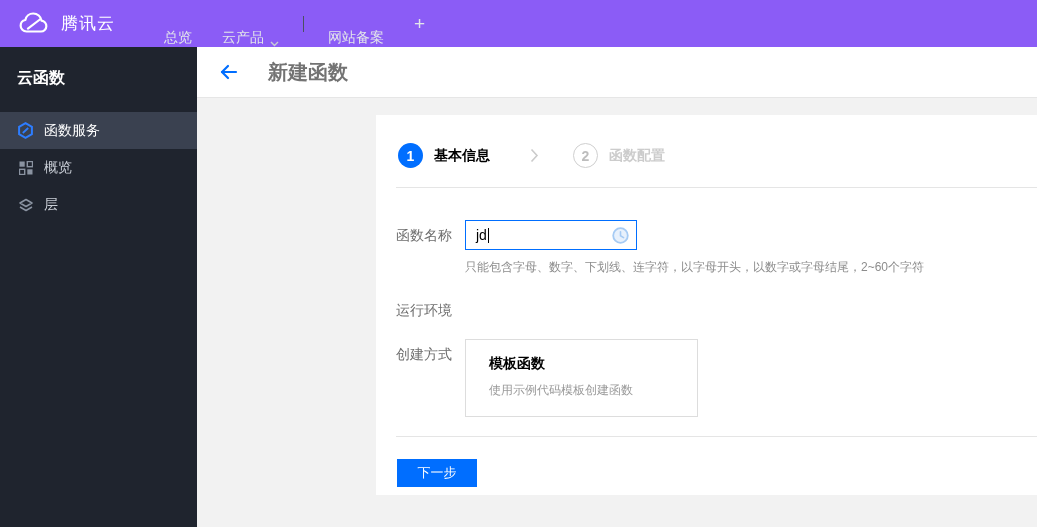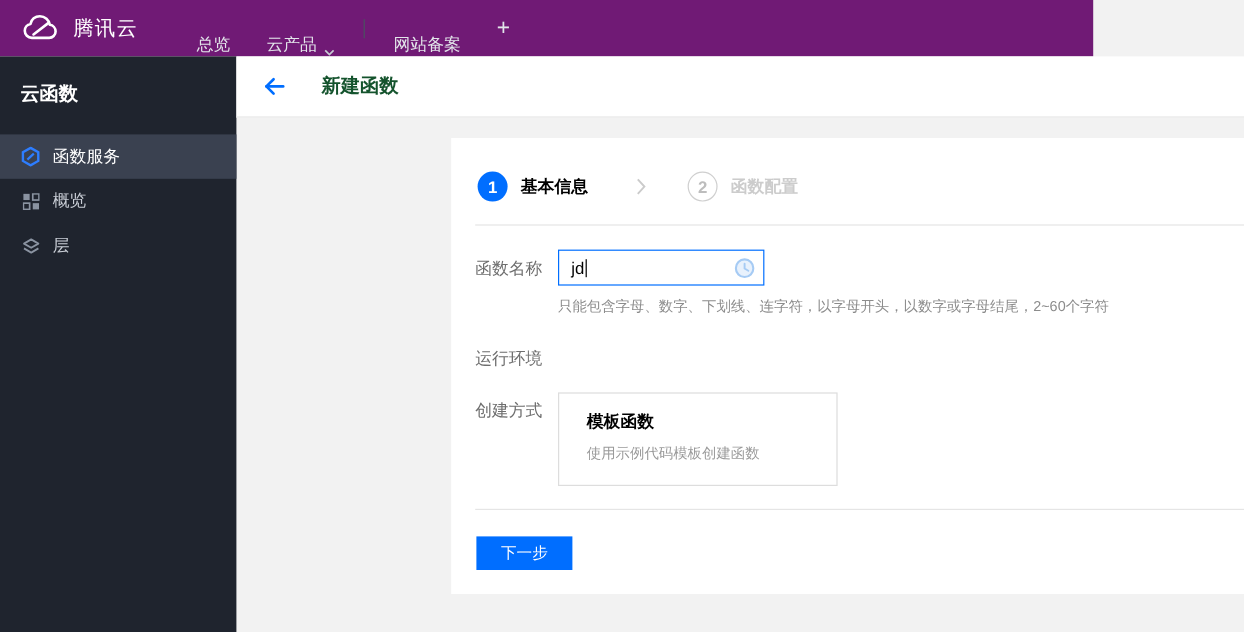--- a/index.html
+++ b/index.html
@@ -1,21 +1,21 @@
 <!DOCTYPE html>
 <html><head>
 <meta charset="utf-8">
 <style>
   * { box-sizing: border-box; margin: 0; padding: 0; }
   html,body { width: 1037px; height: 527px; }
   body { font-family: "Liberation Sans", "DejaVu Sans", sans-serif; overflow: hidden; }
   .page { position: relative; width: 1037px; height: 527px; background: #f2f2f2; }
 
   
-  .topbar { position: absolute; left:0; top:0; width:911px; height:47px; background:#701a75;
+  .topbar { position: absolute; left:0; top:0; width:1037px; height:47px; background:#8b5cf6;
             display:flex; align-items:center; padding-left:18px; }
   .logo-wrap { display:flex; align-items:center; cursor:pointer; }
   .brand { color:#fff; font-size:17px; margin-left:9px; letter-spacing:1px; }
   .topnav { display:flex; align-items:center; margin-left:34px; }
   .topnav-item { color:#e2e5ea; font-size:14px; padding:0 15px; height:47px; display:flex;
                  align-items:flex-end; cursor:pointer; }
   .topnav-item .caret { margin-left:6px; display:flex; }
   .topnav-divider { width:1px; height:16px; background:#4a5160; margin:0 9px; }
   .topnav-plus { color:#e2e5ea; font-size:19px; padding:0 15px; height:47px; display:flex;
                  align-items:center; cursor:pointer; }
@@ -27,39 +27,39 @@
   .menu-item { height:37px; display:flex; align-items:center; padding-left:17px;
                color:#c9ced6; font-size:14px; cursor:pointer; }
   .menu-item.active { background:#3a4150; color:#fff; }
   .menu-icon { width:17px; height:17px; margin-right:10px; display:flex; align-items:center;
                justify-content:center; flex:none; }
 
   
   .header { position:absolute; left:197px; top:47px; width:840px; height:51px; background:#fff;
             border-bottom:1px solid #e6e6e6; display:flex; align-items:center; }
   .back { margin-left:22px; cursor:pointer; display:flex; align-items:center; }
-  .header-title { font-size:16px; font-weight:bold; color:#14532d; margin-left:30px; }
+  .header-title { font-size:20px; font-weight:bold; color:#737373; margin-left:30px; }
 
   
   .card { position:absolute; left:376px; top:115px; width:661px; height:380px; background:#fff; }
 
   .steps { display:flex; align-items:center; padding:28px 0 0 22px; }
   .step-circle { width:25px; height:25px; border-radius:50%; display:flex; align-items:center;
                  justify-content:center; font-size:14px; font-weight:bold; flex:none; }
   .step-circle.on  { background:#006eff; color:#fff; }
   .step-circle.off { background:#fff; border:1px solid #cfcfcf; color:#bdbdbd; }
   .step-label { font-size:14px; font-weight:bold; margin-left:11px; }
   .step-label.on  { color:#000; }
   .step-label.off { color:#ccc; }
   .step-sep { margin:0 34px 0 40px; display:flex; }
 
   .rule { height:1px; background:#e5e5e5; margin:19px 0 0 20px; }
 
   .form { padding-left:20px; }
-  .form-row { display:flex; margin-top:20px; }
+  .form-row { display:flex; margin-top:32px; }
   .form-row.tight { margin-top:19px; }
   .form-label { width:69px; flex:none; font-size:14px; color:#6e6e6e; padding-top:7px; }
 
   .input-box { width:172px; height:30px; border:1px solid #006eff; background:#fff;
                display:flex; align-items:center; padding:0 7px 0 10px; cursor:text; }
   .input-value { font-size:14px; color:#000; }
   .caret-bar { width:1px; height:15px; background:#000; margin-left:1px; }
   .input-suffix { margin-left:auto; display:flex; }
 
   .hint { font-size:12px; color:#8c8c8c; margin:9px 0 0 69px; }

